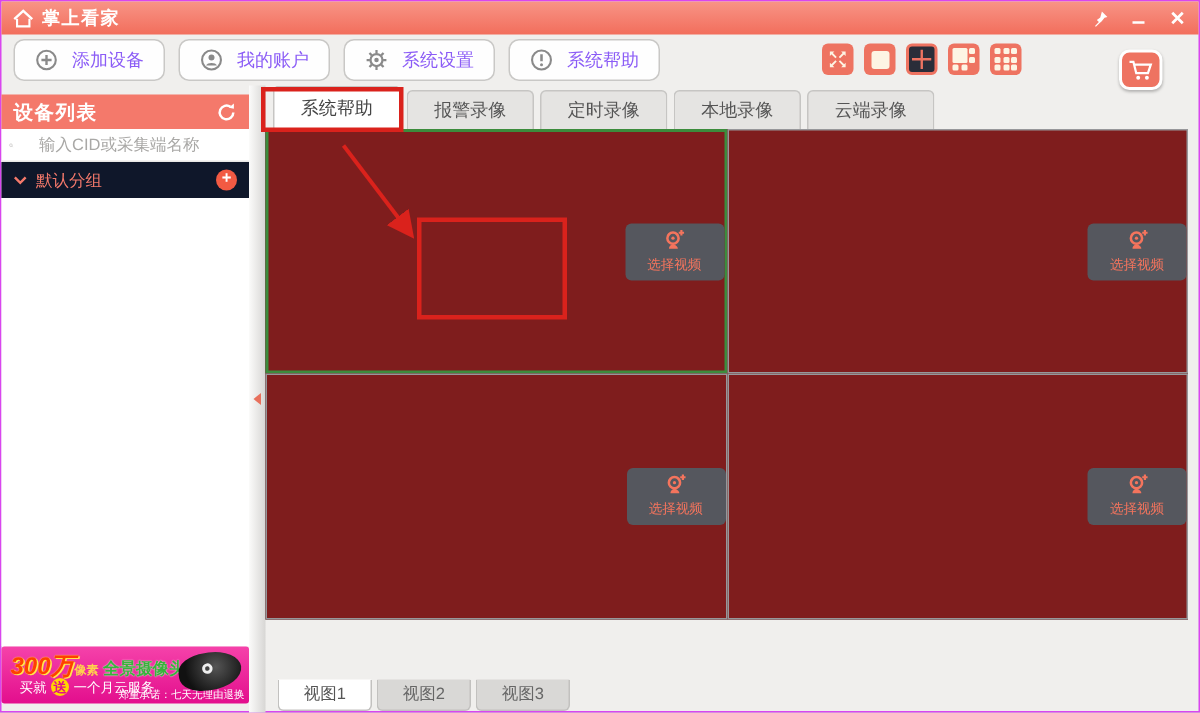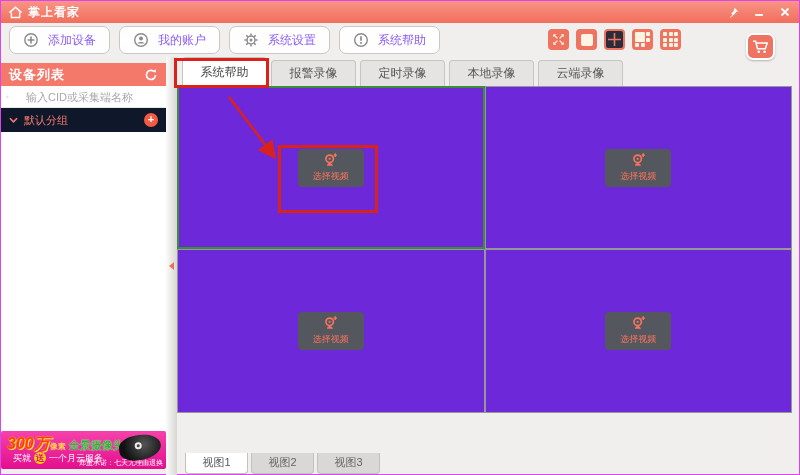--- a/index.html
+++ b/index.html
@@ -83,22 +83,22 @@
   
   .main { flex:1; display:flex; flex-direction:column; position:relative; }
   .tab-bar { height:30px; display:flex; align-items:flex-end; padding-left:5px; gap:4px; }
   .tab { width:85px; height:26px; background:#e5e4e2; border:1px solid #c6c5c3; border-bottom:none;
     border-radius:4px 4px 0 0; display:flex; align-items:center; justify-content:center;
     font-size:12px; color:#555; }
   .tab.active { background:#fff; height:29px; color:#444; }
 
   .video-grid { height:363px; margin-right:7px; display:grid;
     grid-template-columns:1fr 1fr; grid-template-rows:1fr 1fr; background:#14171f; }
-  .cell { background:#6d28d9; border:1px solid #97979a;
-    display:flex; align-items:center; justify-content:center; }
+  .cell { background:#7f1d1d; border:1px solid #97979a;
+    display:flex; align-items:center; justify-content:flex-end; }
   .cell.selected { border:2px solid #3c8c3c; }
   .select-btn { width:66px; height:38px; background:#55575e; border-radius:4px;
     display:flex; flex-direction:column; align-items:center; justify-content:center; gap:1px; }
   .select-btn svg { width:17px; height:17px; }
   .select-label { font-size:9px; color:#f4745d; }
 
   .view-bar { height:25px; display:flex; align-items:flex-start; padding-left:8px; gap:3px;margin-top:40px; }
   .view-tab { width:63px; height:21px; background:#d9d8d6; border:1px solid #c2c1bf; border-top:none;
     border-radius:0 0 4px 4px; display:flex; align-items:center; justify-content:center;
     font-size:11px; color:#666; }

